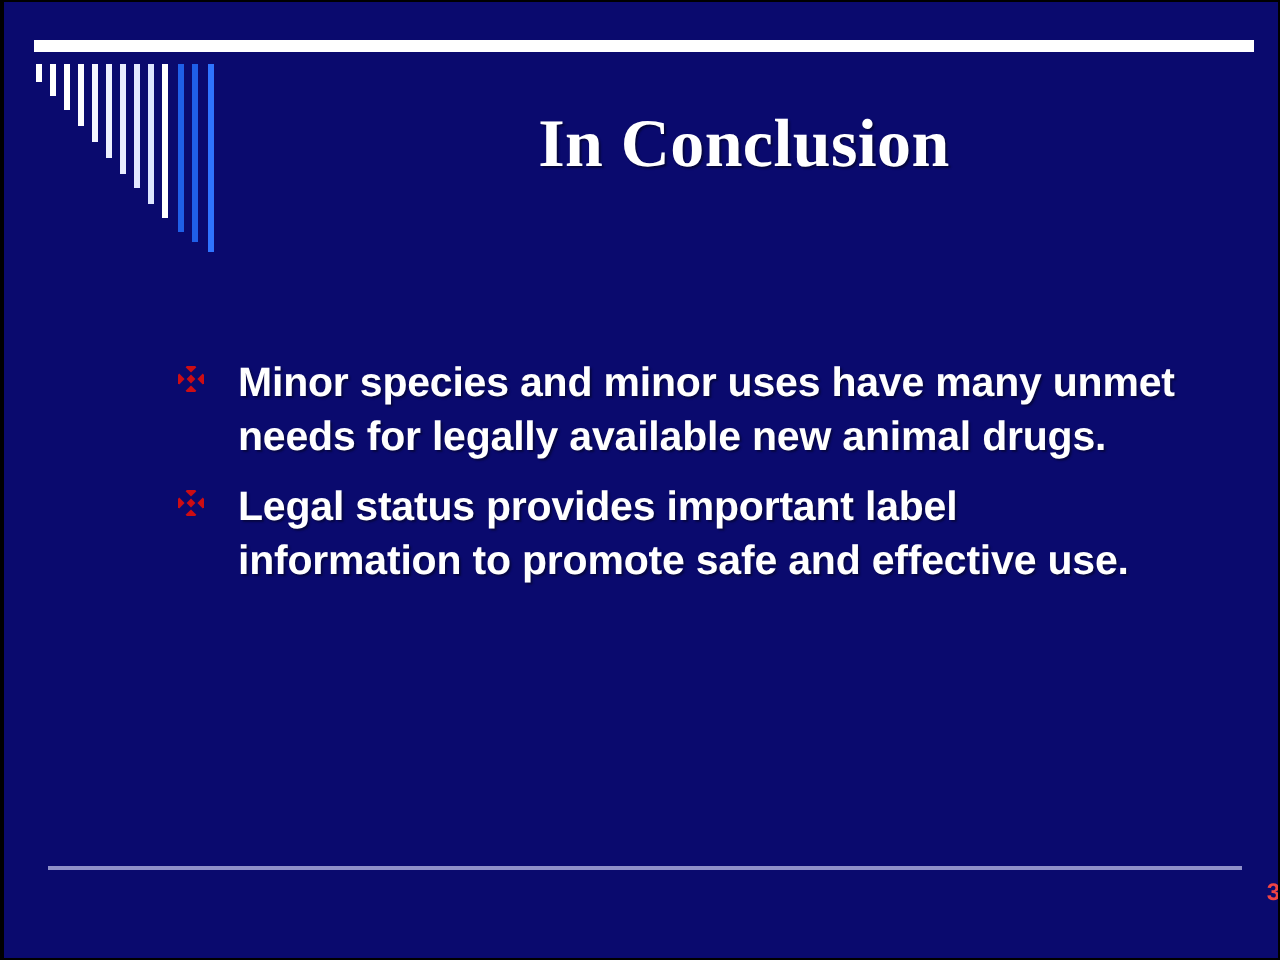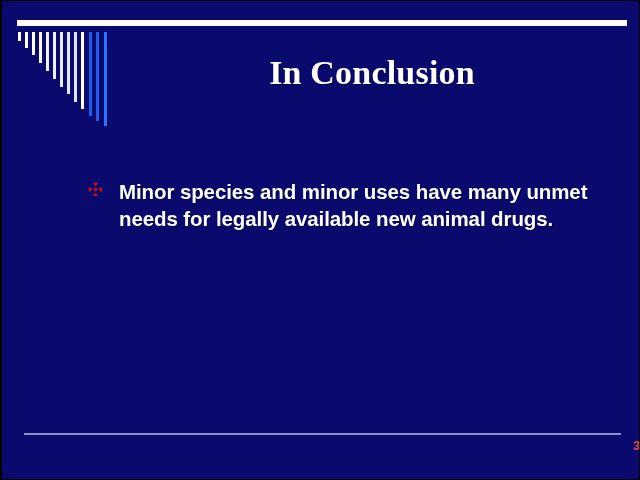--- a/index.html
+++ b/index.html
@@ -151,19 +151,31 @@
           <svg width="13" height="13" viewBox="0 0 13 13">
             <polygon points="6.5,-2.1 9.2,0.6 6.5,3.3000000000000003 3.8,0.6" fill="#cc0d14"></polygon>
             <polygon points="0.6,3.8 3.3000000000000003,6.5 0.6,9.2 -2.1,6.5" fill="#cc0d14"></polygon>
             <polygon points="12.4,3.8 15.100000000000001,6.5 12.4,9.2 9.7,6.5" fill="#cc0d14"></polygon>
             <polygon points="6.5,9.7 9.2,12.4 6.5,15.100000000000001 3.8,12.4" fill="#cc0d14"></polygon>
             <polygon points="6.5,4.3 8.7,6.5 6.5,8.7 4.3,6.5" fill="#cc0d14"></polygon>
           </svg>
         </span>
         <span class="bullet-text">Minor species and minor uses have many unmet needs for legally available new animal drugs.</span>
       </div>
+      <div class="bullet-row">
+        <span class="bullet-marker">
+          <svg width="13" height="13" viewBox="0 0 13 13">
+            <polygon points="6.5,-2.1 9.2,0.6 6.5,3.3000000000000003 3.8,0.6" fill="#cc0d14"></polygon>
+            <polygon points="0.6,3.8 3.3000000000000003,6.5 0.6,9.2 -2.1,6.5" fill="#cc0d14"></polygon>
+            <polygon points="12.4,3.8 15.100000000000001,6.5 12.4,9.2 9.7,6.5" fill="#cc0d14"></polygon>
+            <polygon points="6.5,9.7 9.2,12.4 6.5,15.100000000000001 3.8,12.4" fill="#cc0d14"></polygon>
+            <polygon points="6.5,4.3 8.7,6.5 6.5,8.7 4.3,6.5" fill="#cc0d14"></polygon>
+          </svg>
+        </span>
+        <span class="bullet-text">Legal status provides important label information to promote safe and effective use.</span>
+      </div>
     </div>
 
   <div id="footer-rule"></div>
 
   <div id="page-number">32</div>
 
 </div>
 
 </body></html>

